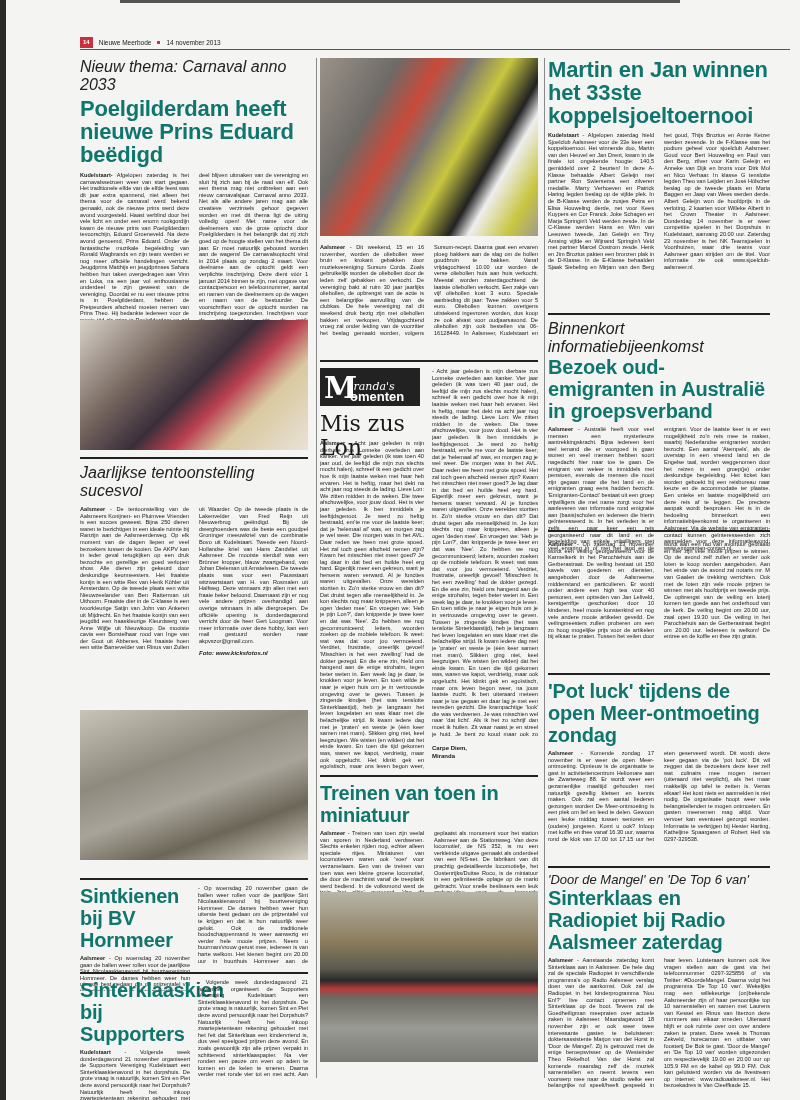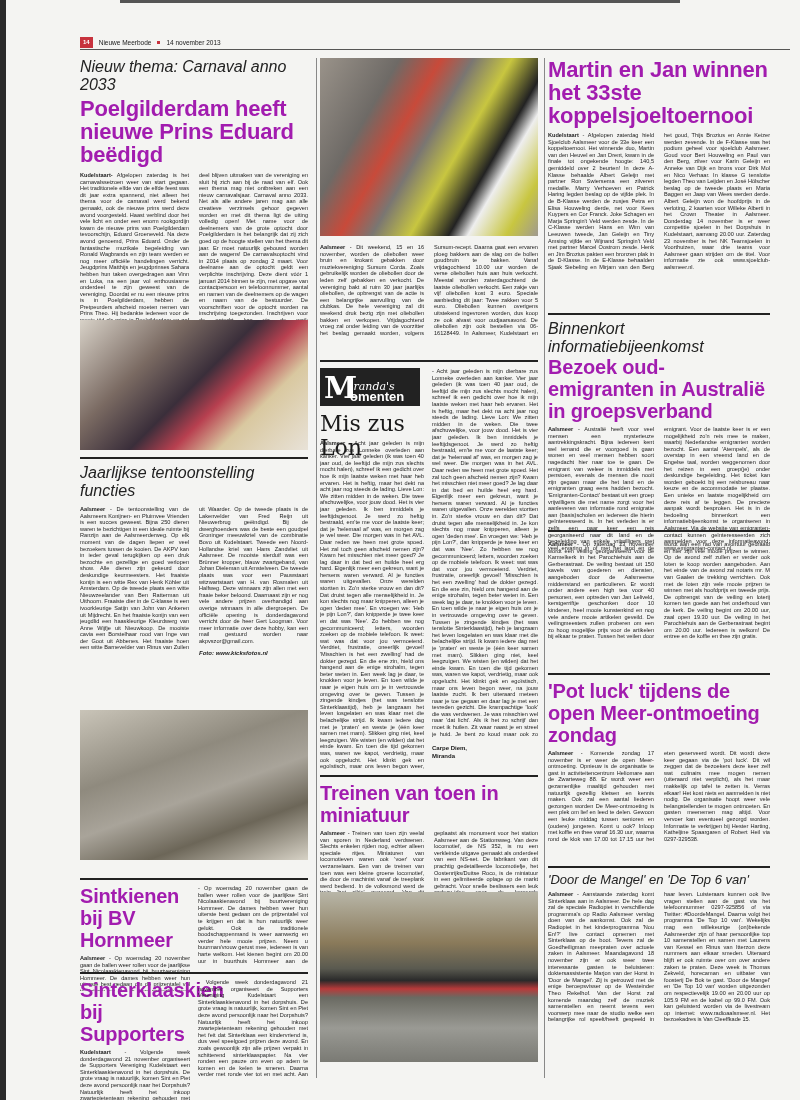--- a/index.html
+++ b/index.html
@@ -6,21 +6,21 @@
   html,body{width:800px;height:1100px;background:#f4f4f2;overflow:hidden}
   body{position:relative;font-family:"Liberation Sans",sans-serif;color:#1a1a1a}
   .scanedge{position:absolute;left:0;top:0;width:6px;height:1100px;background:#2a2a2a}
   .scantop{position:absolute;left:120px;top:0;width:560px;height:3px;background:#555}
   .page{position:absolute;left:80px;top:30px;width:710px;height:1050px}
   .masthead{position:absolute;left:0;top:6px;width:710px;height:14px;border-bottom:1px solid #555;display:flex;align-items:center;gap:6px;font-size:6.5px}
   .pnum{background:#c7323d;color:#fff;font-weight:bold;font-size:6px;padding:1px 3px;line-height:9px}
   .dot{width:3px;height:3px;background:#c7323d;display:inline-block}
   .art{position:absolute}
   .kicker{font-style:italic;font-size:16px;font-weight:normal;line-height:18px;color:#222}
-  .head{font-weight:bold;font-size:22px;line-height:23px;color:#a21caf;letter-spacing:-0.2px}
+  .head{font-weight:bold;font-size:22px;line-height:23px;color:#0f766e;letter-spacing:-0.2px}
   .head.md{font-size:20px;line-height:22px}
   .body{font-size:5.6px;line-height:6.6px;text-align:justify;color:#222;column-gap:10px}
   .c2{column-count:2}
   .loc{font-weight:bold}
   .rule{position:absolute;height:2px;background:#222}
   .vrule{position:absolute;width:2px;background:#333}
   .photo{position:absolute;overflow:hidden}
   .credit{font-style:italic;font-weight:bold;font-size:6px}
   .sign{font-weight:bold;font-size:6px;line-height:8px}
   .logo{position:absolute;background:#222;color:#fff}
@@ -48,21 +48,21 @@
     <div class="kicker">Nieuw thema: Carnaval anno 2033</div>
     <div class="head" style="margin-top:3px">Poelgilderdam heeft nieuwe Prins Eduard beëdigd</div>
     <div class="body c2" style="margin-top:6px;height:194px;overflow:hidden">
       <span class="loc">Kudelstaart-</span><span> Afgelopen zaterdag is het carnavalsseizoen weer van start gegaan. Het traditionele elfde van de elfde feest was dit jaar extra spannend, niet alleen het thema voor de carnaval werd bekend gemaakt, ook de nieuwe prins werd deze avond voorgesteld. Haast verblind door het vele licht en onder een enorm rookgordijn kwam de nieuwe prins van Poelgilderdam tevoorschijn, Eduard Groeneveld. Na deze avond genoemd, Prins Eduard. Onder de fantastische muzikale begeleiding van Ronald Wagbrands en zijn team werden er nog meer officiële handelingen verricht. Jeugdprins Matthijs en jeugdprinses Sahara hebben hun taken overgedragen aan Vinn en Luka, na een jaar vol enthousiasme onderdeel te zijn geweest van de vereniging. Doordat er nu een nieuwe prins is in Poelgilderdam, hebben de Pretpeurders afscheid moeten nemen van Prins Theo. Hij bedankte iedereen voor de mooie tijd als prins in Poelgilderdam en gaf vervolgens zijn ambtstaken over aan Prins Eduard. Gelukkig wilde Theo heel graag deel blijven uitmaken van de vereniging en sluit hij zich aan bij de raad van elf. Ook een thema mag niet ontbreken aan een nieuw carnavalsjaar. Carnaval anno 2033. Net als alle andere jaren mag aan alle creatieve verzinsels gehoor gegeven worden en met dit thema ligt de uiting volledig open! Met name voor de deelnemers van de grote optocht door Poelgilderdam is het belangrijk dat zij zich goed op de hoogte stellen van het thema dit jaar. Er moet natuurlijk gebouwd worden aan de wagens! De carnavalsoptocht vind in 2014 plaats op zondag 2 maart. Voor deelname aan de optocht geldt een verplichte inschrijving. Deze dient vóór 1 januari 2014 binnen te zijn, met opgave van contactpersoon en telefoonnummer, aantal en namen van de deelnemers op de wagen en naam van de bestuurder. De voorschriften voor de optocht worden na inschrijving toegezonden. Inschrijven voor de optocht kan via de mail: info@pretpeurders.nl.</span>
     </div>
   </div>
   <div class="photo" style="left:0;top:290px;width:228px;height:130px;background:linear-gradient(135deg,#d8d2c8 0%,#7a6a62 30%,#3a2e3a 50%,#b84050 62%,#d9c8a0 75%,#e8e2d8 100%)" title="photo-carnival-prince-crowned"></div>
   <div class="rule" style="left:0;top:427px;width:228px"></div>
 
   <div class="art" style="left:0;top:434px;width:228px">
-    <div class="kicker">Jaarlijkse tentoonstelling functies</div>
+    <div class="kicker">Jaarlijkse tentoonstelling sucesvol</div>
     <div class="body c2" style="margin-top:6px;height:176px;overflow:hidden">
       <span class="loc">Aalsmeer</span><span> - De tentoonstelling van de Aalsmeers Konijnen- en Pluimvee Vrienden is een succes geweest. Bijna 250 dieren waren te bezichtigen in een ideale ruimte bij Ranzijn aan de Aalsmeerderweg. Op elk moment van de dagen liepen er veel bezoekers tussen de kooien. De AKPV kan in ieder geval terugkijken op een druk bezochte en gezellige en goed verlopen show. Alle dieren zijn gekeurd door deskundige keurmeesters. Het fraaiste konijn is een witte Rex van Henk Köhler uit Amsterdam. Op de tweede plaats een witte Nieuwzeelander van Ben Ratterman uit Uithoorn. Fraaiste dier in de C-klasse is een ivoorkleurige Satijn van John van Ankeren uit Mijdrecht. En het fraaiste konijn van een jeugdlid een haaskleurige Kleurdwerg van Anne Wijfje uit Nieuwkoop. De mooiste cavia een Borstelhaar rood van Inge van der Goot uit Abbenes. Het fraaiste hoen een witte Barnevelder van Rinus van Zuilen uit Waarder. Op de tweede plaats is de Lakenvelder van Fred Reijn uit Nieuwerbrug geëindigd. Bij de dwerghoenders was de beste een goudpel Groninger meeuwkriel van de combinatie Bovo uit Kudelstaart. Tweede een Noord-Hollandse kriel van Hans Zandvliet uit Aalsmeer. De mooiste sierduif was een Brünner kropper, blauw zwartgeband, van Johan Dieleman uit Amstelveen. De tweede plaats was voor een Pauwstaart witzwartstaart van H. van Rosmalen uit Halfweg. Deze winnaars zijn allen met een fraaie beker beloond. Daarnaast zijn er nog vele andere prijzen overhandigd aan overige winnaars in alle diergroepen. De officiële opening is donderdagavond verricht door de heer Gert Loogman. Voor meer informatie over deze hobby, kan een mail gestuurd worden naar akpvszor@gmail.com.</span>
       <div class="credit" style="margin-top:6px">Foto: www.kicksfotos.nl</div>
     </div>
   </div>
   <div class="photo" style="left:0;top:680px;width:228px;height:150px;background:linear-gradient(160deg,#c9c4b8 0%,#8f8a7e 35%,#a9a49a 55%,#6c6658 75%,#d7d2c6 100%)" title="photo-child-at-animal-cages"></div>
   <div class="rule" style="left:0;top:848px;width:228px"></div>
 
   <div class="art" style="left:0;top:855px;width:228px">
     <div style="display:flex;gap:8px">
@@ -148,18 +148,19 @@
   <div class="art" style="left:468px;top:650px;width:222px">
     <div class="head md">'Pot luck' tijdens de open Meer-ontmoeting zondag</div>
     <div class="body c2" style="margin-top:4px;height:112px;overflow:hidden">
       <span class="loc">Aalsmeer</span><span> - Komende zondag 17 november is er weer de open Meer-ontmoeting. Opnieuw is de organisatie te gast in activiteitencentrum Heliomare aan de Zwarteweg 88. Er wordt weer een gezamenlijke maaltijd gehouden met natuurlijk gezellig kletsen en kennis maken. Ook zal een aantal liederen gezongen worden De Meer-ontmoeting is een plek om lief en leed te delen. Gewoon een leuke middag tussen senioren en (oudere) jongeren. Komt u ook? Inloop met koffie en thee vanaf 16.30 uur, waarna rond de klok van 17.00 tot 17.15 uur het eten geserveerd wordt. Dit wordt deze keer gegaan via de 'pot luck'. Dit wil zeggen dat de bezoekers deze keer zelf wat culinairs mee mogen nemen (uiteraard niet verplicht), als het maar makkelijk op tafel te zetten is. Verras elkaar! Het kost niets en aanmelden is niet nodig. De organisatie hoopt weer vele belangstellenden te mogen ontmoeten. En gasten meenemen mag altijd. Voor vervoer kan eventueel gezorgd worden. Informatie te verkrijgen bij Hester Harting, Katheljine Spaargaren of Robert Heil via 0297-329538.</span>
     </div>
   </div>
   <div class="rule" style="left:468px;top:836px;width:222px"></div>
 
   <div class="art" style="left:468px;top:842px;width:222px">
     <div class="kicker" style="font-size:13px;line-height:15px">'Door de Mangel' en 'De Top 6 van'</div>
+    <div class="head md">Sinterklaas en Radiopiet bij Radio Aalsmeer zaterdag</div>
     <div class="body c2" style="margin-top:4px;height:150px;overflow:hidden">
       <span class="loc">Aalsmeer</span><span> - Aanstaande zaterdag komt Sinterklaas aan in Aalsmeer. De hele dag zal de speciale Radiopiet in verschillende programma's op Radio Aalsmeer verslag doen van de aankomst. Ook zal de Radiopiet in het kinderprogramma 'Nou En!?' live contact opnemen met Sinterklaas op de boot. Tevens zal de Goedheiligman meepraten over actuele zaken in Aalsmeer. Maandagavond 18 november zijn er ook weer twee interessante gasten te beluisteren: doktersassistente Marjon van der Horst in 'Door de Mangel'. Zij is getrouwd met de enige beroepsvisser op de Westeinder Theo Rekelhof. Van der Horst zal komende maandag zelf de muziek samenstellen en neemt tevens een voorwerp mee naar de studio welke een belangrijke rol speelt/heeft gespeeld in haar leven. Luisteraars kunnen ook live vragen stellen aan de gast via het telefoonnummer 0297-325856 of via Twitter: #DoordeMangel. Daarna volgt het programma 'De Top 10 van'. Wekelijks mag een willekeurige (on)bekende Aalsmeerder zijn of haar persoonlijke top 10 samenstellen en samen met Laurens van Kessel en Rinus van Itterzon deze nummers aan elkaar smeden. Uiteraard blijft er ook ruimte over om over andere zaken te praten. Deze week is Thomas Zekveld, horecaman en uitbater van foosterij De Bok te gast. 'Door de Mangel' en 'De Top 10 van' worden uitgezonden om respectievelijk 19.00 en 20.00 uur op 105.9 FM en de kabel op 99.0 FM. Ook kan geluisterd worden via de livestream op internet: www.radioaalsmeer.nl. Het bezoekadres is Van Cleeffkade 15.</span>
     </div>
   </div>
 
 </div>
 
 </body></html>

